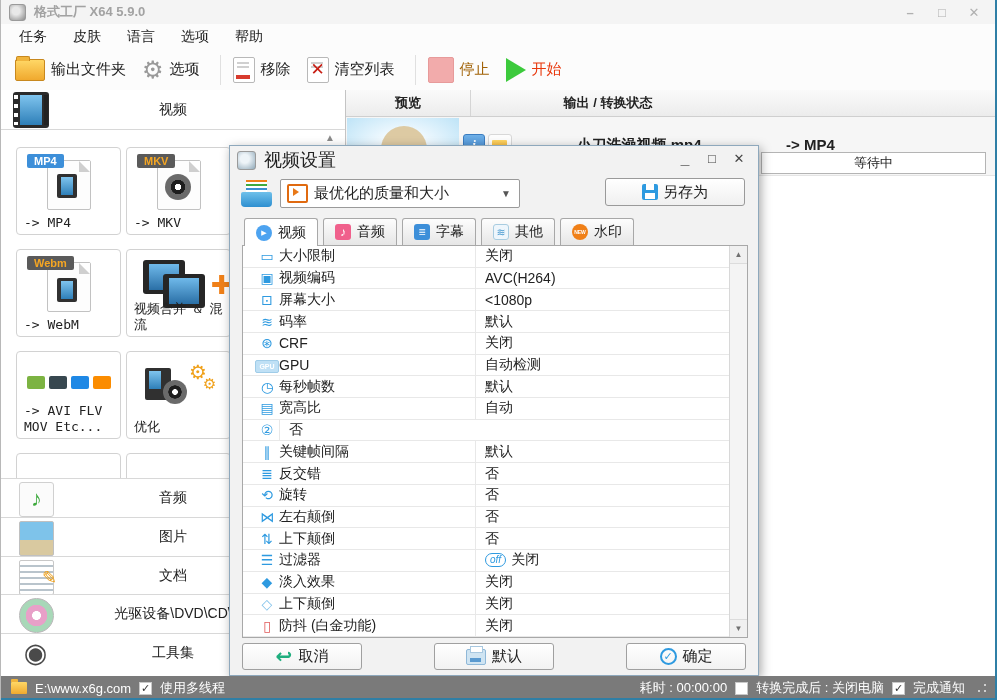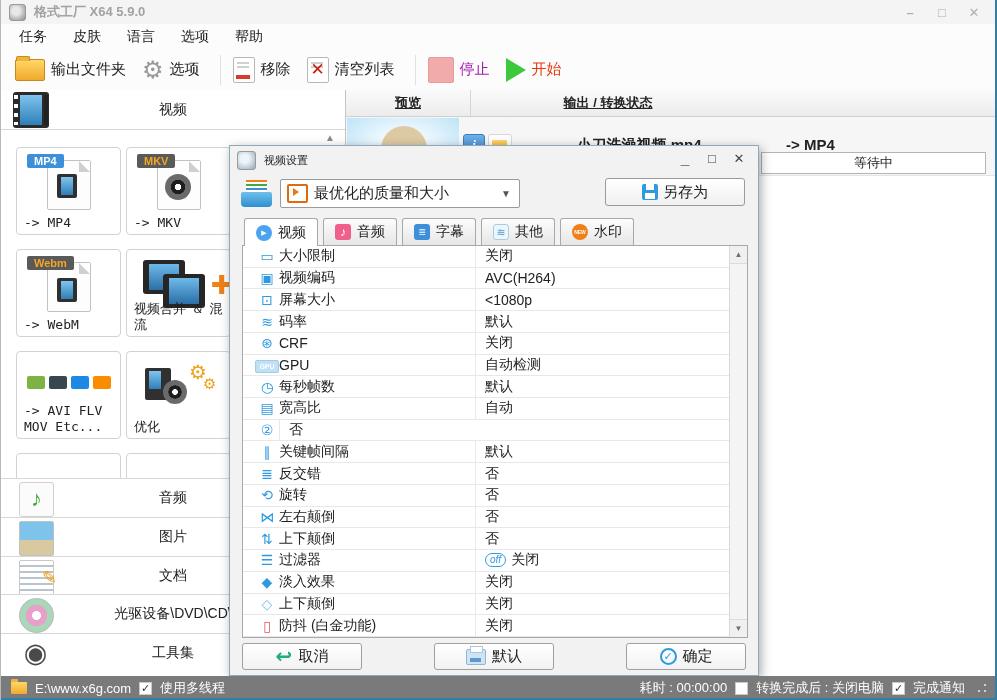--- a/index.html
+++ b/index.html
@@ -28,21 +28,21 @@
   .tb-sep{width:1px;height:30px;background:#e0e0e0;margin:0 12px 0 4px;}
   .ic-folder{position:relative;width:28px;height:20px;background:linear-gradient(#ffd766,#f0a92e);border:1px solid #c8881e;border-radius:2px;}
   .ic-folder::before{content:"";position:absolute;top:-4px;left:0;width:12px;height:4px;background:#f0b43c;border:1px solid #c8881e;border-bottom:none;border-radius:2px 2px 0 0;}
   .ic-gear{font-size:24px;color:#9a9a9a;line-height:1;}
   .ic-doc{position:relative;width:20px;height:24px;background:#fff;border:1px solid #b8b8b8;border-radius:2px;}
   .ic-doc::before{content:"";position:absolute;left:3px;top:4px;width:12px;height:2px;background:#d0d0d0;box-shadow:0 4px 0 #d0d0d0;}
   .ic-doc.red-bar::after{content:"";position:absolute;left:2px;bottom:3px;width:14px;height:4px;background:#d83b2e;}
   .ic-doc.red-x::after{content:"✕";position:absolute;left:0;top:1px;width:100%;text-align:center;color:#c81e14;font-size:17px;font-weight:bold;}
   .ic-stop{width:24px;height:24px;background:#f2abab;border:1px solid #e79a9a;border-radius:2px;}
   .ic-play{width:0;height:0;border-left:20px solid #3cca3c;border-top:12px solid transparent;border-bottom:12px solid transparent;}
-  .lbl-disabled{color:#a21caf;}
+  .lbl-disabled{color:#a16207;}
   .lbl-start{color:#e8380d;}
 
   
   .main{position:absolute;left:0;top:90px;width:100%;height:586px;background:#fff;}
   .left-panel{position:absolute;left:0;top:0;width:345px;height:100%;border-right:1px solid #c4c4c4;box-sizing:border-box;background:#fff;}
   .panel-header{position:absolute;left:0;top:0;width:100%;height:40px;border-bottom:1px solid #d8d8d8;box-sizing:border-box;}
   .film-icon{position:absolute;left:12px;top:2px;width:36px;height:36px;background:#2b2b2b;border-radius:3px;}
   .film-icon::before{content:"";position:absolute;left:7px;top:3px;width:22px;height:30px;background:linear-gradient(#7fc4ee,#2e7fb8);}
   .film-icon::after{content:"";position:absolute;left:1px;top:3px;width:4px;height:30px;
         background:repeating-linear-gradient(#fff 0 4px,#2b2b2b 4px 9px);box-shadow:30px 0 0 #fff0, 30px 0 0 0;}
@@ -74,21 +74,21 @@
   .ci-audio{background:#fbfbfb;border:1px solid #d0d0d0;border-radius:3px;color:#3faa3f;font-size:22px;text-align:center;line-height:31px;}
   .ci-image{background:linear-gradient(#7ec3ea 55%,#d9c9a0 55%);border:1px solid #c0c0c0;border-radius:2px;}
   .ci-doc{background:repeating-linear-gradient(#ffffff 0 4px,#b9c4cc 4px 6px);border:1px solid #c8c8c8;border-radius:2px;position:relative;}
   .ci-doc::after{content:"✎";position:absolute;right:-4px;top:6px;color:#f0a018;font-size:18px;}
   .ci-disc{border-radius:50%;background:radial-gradient(circle,#ffffff 0 18%,#e8a0c8 20% 45%,#a8d8b8 47% 70%,#c8c8c8 72%);border:1px solid #b8b8b8;}
   .ci-tools{color:#4a4a4a;font-size:27px;line-height:33px;text-align:center;}
 
   
   .right-panel{position:absolute;left:345px;top:0;width:652px;height:100%;}
   .queue-header{position:absolute;left:0;top:0;width:100%;height:27px;display:flex;
-                background:linear-gradient(#fafafa,#ececec);border-bottom:1px solid #cfcfcf;box-sizing:border-box;text-decoration:underline;}
+                background:linear-gradient(#fafafa,#ececec);border-bottom:1px solid #cfcfcf;box-sizing:border-box;}
   .qh-col{font-size:13px;font-weight:bold;text-align:center;line-height:26px;border-right:1px solid #d5d5d5;box-sizing:border-box;}
   .qh-0{width:125px;} .qh-1{width:253px;} .qh-2{width:274px;border-right:none;}
   .queue-row{position:absolute;left:0;top:27px;width:100%;height:59px;background:#f6f6f6;border-bottom:1px solid #e4e4e4;box-sizing:border-box;}
   .thumb{position:absolute;left:1px;top:1px;width:112px;height:57px;overflow:hidden;
          background:radial-gradient(ellipse at 50% 45%,#f2faff 25%,#bfe4f7 90%);}
   .hat-dome{position:absolute;left:34px;top:8px;width:46px;height:28px;background:#ddcaa3;border-radius:24px 24px 0 0;}
   .hat-band{position:absolute;left:30px;top:28px;width:54px;height:9px;background:#ffffff;border-radius:4px;}
   .hat-brim{position:absolute;left:8px;top:33px;width:96px;height:34px;background:#d8c69e;border-radius:50%;}
   .info-btn{position:absolute;left:117px;top:17px;width:20px;height:20px;border-radius:3px;border:1px solid #3a7cc0;
             background:linear-gradient(#6fb0e8,#3a80c8);color:#fff;font-weight:bold;font-style:italic;
@@ -100,21 +100,21 @@
   .status-cell{position:absolute;left:415px;top:35px;width:225px;height:22px;background:#fff;border:1px solid #b4b4b4;
                box-sizing:border-box;text-align:center;font-size:13px;line-height:20px;}
 
   
   .dialog{position:absolute;left:228px;top:55px;width:530px;height:531px;background:#f2f2f2;
           border:1px solid #8ea8bc;box-shadow:2px 3px 10px rgba(0,0,0,.35);box-sizing:border-box;z-index:20;}
   
   .dlg-titlebar{position:absolute;left:0;top:0;width:100%;height:28px;display:flex;align-items:center;}
   .dlg-icon{width:17px;height:17px;margin:0 8px 0 7px;border-radius:3px;border:1px solid #9a9a9a;
             background:radial-gradient(circle at 40% 40%,#eef4f8 30%,#8fa8b8);}
-  .dlg-title{font-size:11px;}
+  .dlg-title{font-size:18px;}
   .dlg-controls{margin-left:auto;display:flex;gap:13px;padding-right:12px;color:#444;font-size:13px;}
   .dlg-controls span{width:14px;text-align:center;}
   .tray-icon{position:absolute;left:11px;top:33px;width:31px;height:28px;}
   .tray-icon .lines{position:absolute;left:5px;top:1px;width:21px;height:12px;background:repeating-linear-gradient(#f08018 0 2px,#fff 2px 4px,#3faa3f 4px 6px,#fff 6px 8px,#3a8fd0 8px 10px,#fff 10px 12px);}
   .tray-icon .tray{position:absolute;left:0;bottom:0;width:31px;height:15px;background:linear-gradient(#6fc0ea,#2e8fd0);border-radius:2px 2px 4px 4px;}
   .preset-select{position:absolute;left:50px;top:33px;width:240px;height:29px;background:#fff;border:1px solid #9a9a9a;border-radius:2px;
                  box-sizing:border-box;display:flex;align-items:center;padding-left:6px;gap:6px;font-size:15px;}
   .preset-ic{width:17px;height:15px;background:#fff;border:2px solid #e06a10;border-radius:2px;position:relative;}
   .preset-ic::after{content:"";position:absolute;left:4px;top:2px;width:0;height:0;border-left:6px solid #e87818;border-top:4px solid transparent;border-bottom:4px solid transparent;}
   .preset-arrow{margin-left:auto;padding-right:8px;color:#555;font-size:10px;}

